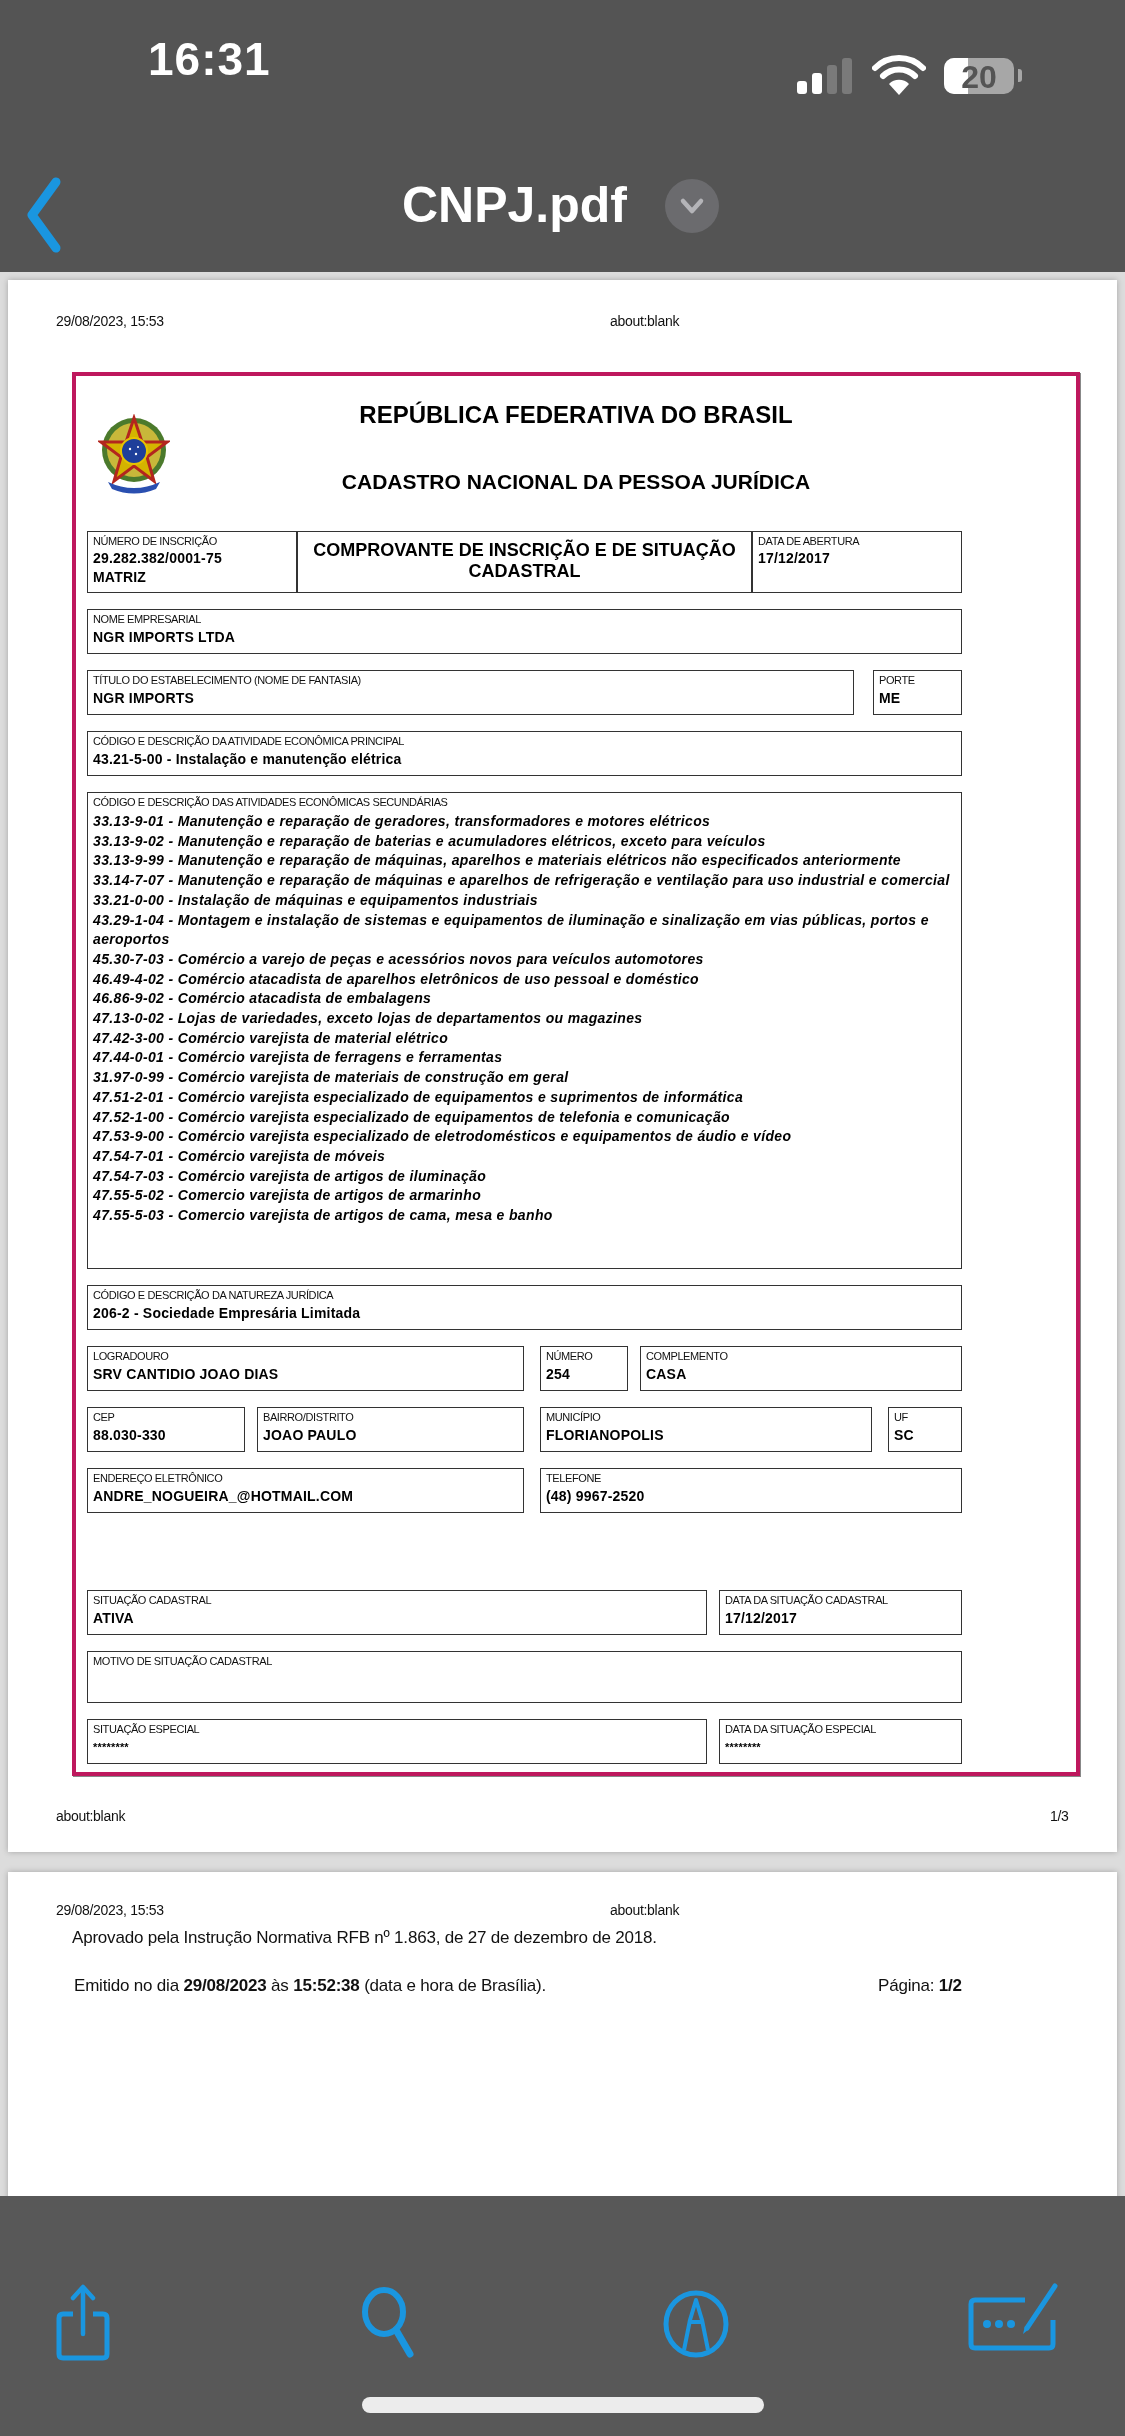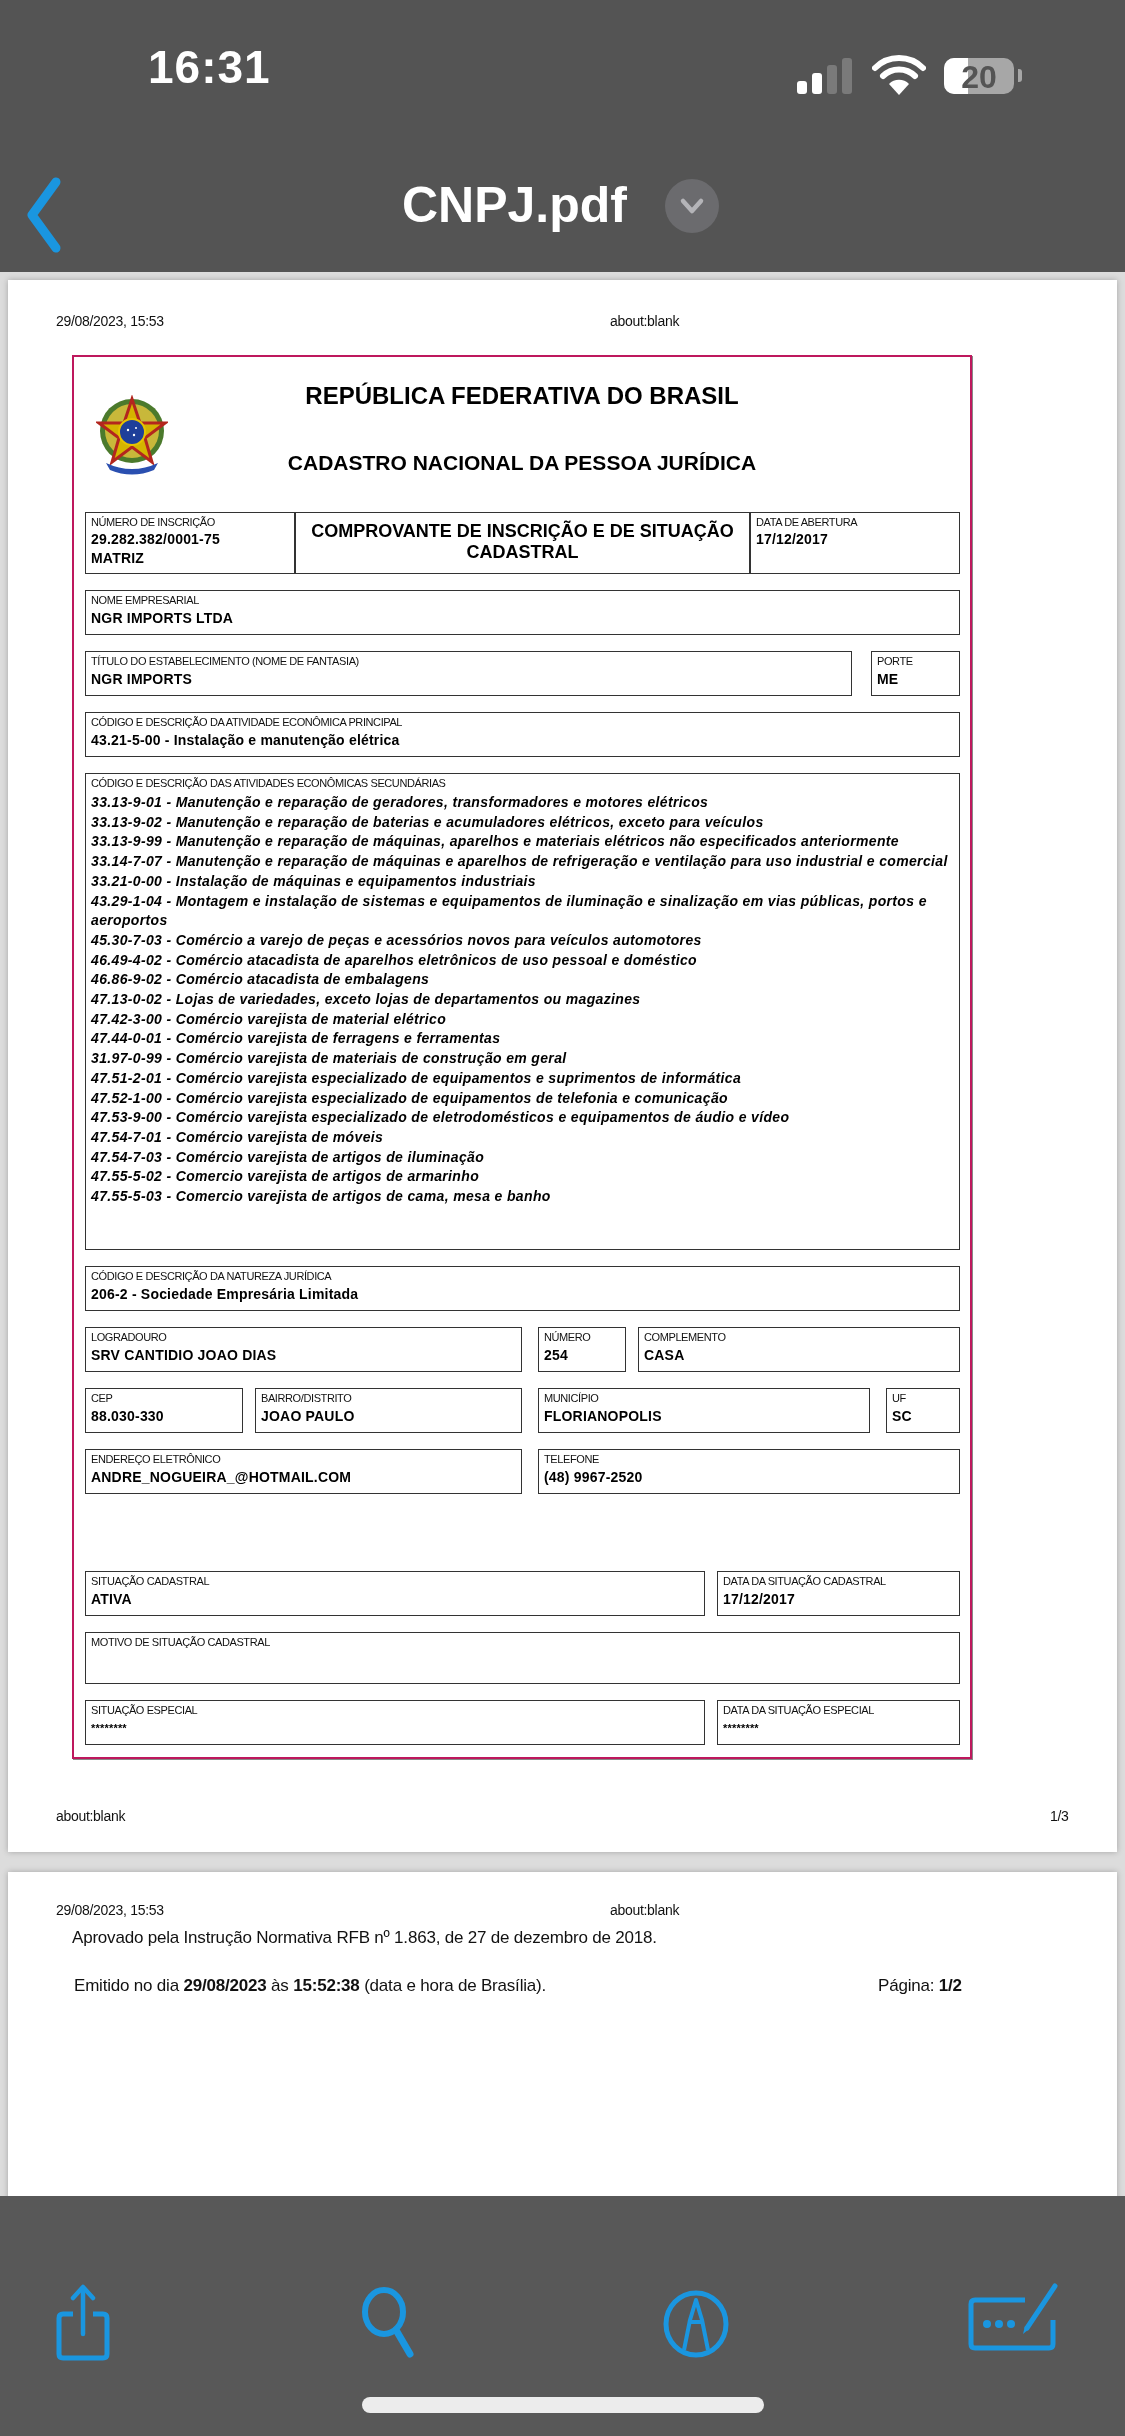--- a/index.html
+++ b/index.html
@@ -1,21 +1,21 @@
 <!DOCTYPE html>
 <html><head>
 <meta charset="utf-8">
 <style>
   * { box-sizing: border-box; margin: 0; padding: 0; }
   html, body { width: 1125px; height: 2436px; overflow: hidden; background: #545454; }
   body { position: relative; font-family: "Liberation Sans", sans-serif; }
 
   
   .status-bar { position: absolute; top: 0; left: 0; width: 1125px; height: 150px; }
-  .status-time { position: absolute; left: 148px; top: 40px; color: #fff; font-size: 46px; font-weight: bold; letter-spacing: 1px; text-align: right; }
+  .status-time { position: absolute; left: 148px; top: 32px; color: #fff; font-size: 46px; font-weight: bold; letter-spacing: 1px; text-align: right; }
   .signal { position: absolute; left: 797px; top: 58px; width: 56px; height: 36px; }
   .signal span { position: absolute; bottom: 0; width: 10px; border-radius: 3px; }
   .wifi { position: absolute; left: 872px; top: 54px; width: 54px; height: 42px; }
   .battery { position: absolute; left: 944px; top: 58px; width: 70px; height: 36px; border-radius: 10px; background: #a7a7a7; overflow: hidden; }
   .battery .fill { position: absolute; left: 0; top: 0; bottom: 0; width: 24px; background: #fff; }
   .battery .num { position: absolute; left: 0; right: 0; top: 1px; text-align: center; font-size: 32px; font-weight: bold; color: #545454; }
   .battery-tip { position: absolute; left: 1018px; top: 69px; width: 4px; height: 13px; border-radius: 0 3px 3px 0; background: #a7a7a7; }
 
   
   .nav-bar { position: absolute; top: 150px; left: 0; width: 1125px; height: 125px; }
@@ -24,21 +24,21 @@
   .title-chevron { position: absolute; left: 665px; top: 29px; width: 54px; height: 54px; border-radius: 50%; background: #6b6b6e; cursor: pointer; }
 
   
   .viewer { position: absolute; top: 272px; left: 0; width: 1125px; height: 1924px; background: #dcdcdc; overflow: hidden; }
   .page { position: absolute; left: 8px; width: 1109px; background: #fff; box-shadow: 0 0 6px rgba(0,0,0,0.25); }
   .page1 { top: 8px; height: 1572px; }
   .page2 { top: 1600px; height: 340px; }
 
   .hdr-small { position: absolute; font-size: 14px; color: #111; letter-spacing: -0.3px; }
 
-  .form-frame { position: absolute; left: 64px; top: 75px; width: 900px; height: 1404px; border: 2px solid #be185d; box-shadow: 1px 1px 0 #888; }
+  .form-frame { position: absolute; left: 64px; top: 92px; width: 1008px; height: 1404px; border: 4px solid #be185d; box-shadow: 1px 1px 0 #888; }
 
   .emblem { position: absolute; left: 22px; top: 38px; width: 72px; height: 80px; }
   .h1 { position: absolute; left: 0; right: 0; text-align: center; font-weight: bold; color: #000; }
 
   .box { position: absolute; border: 1.5px solid #333; }
   .lbl { position: absolute; left: 5px; top: 3px; font-size: 11px; color: #111; letter-spacing: -0.4px; white-space: nowrap; }
   .val { position: absolute; left: 5px; font-size: 14px; font-weight: bold; color: #000; letter-spacing: 0.2px; white-space: nowrap; }
   .val-small { font-size: 11px; }
 
   .activities { position: absolute; left: 5px; right: 8px; top: 19px; font-size: 14px; font-weight: bold; line-height: 19.7px; color: #000; letter-spacing: 0.35px; font-style: italic; }

